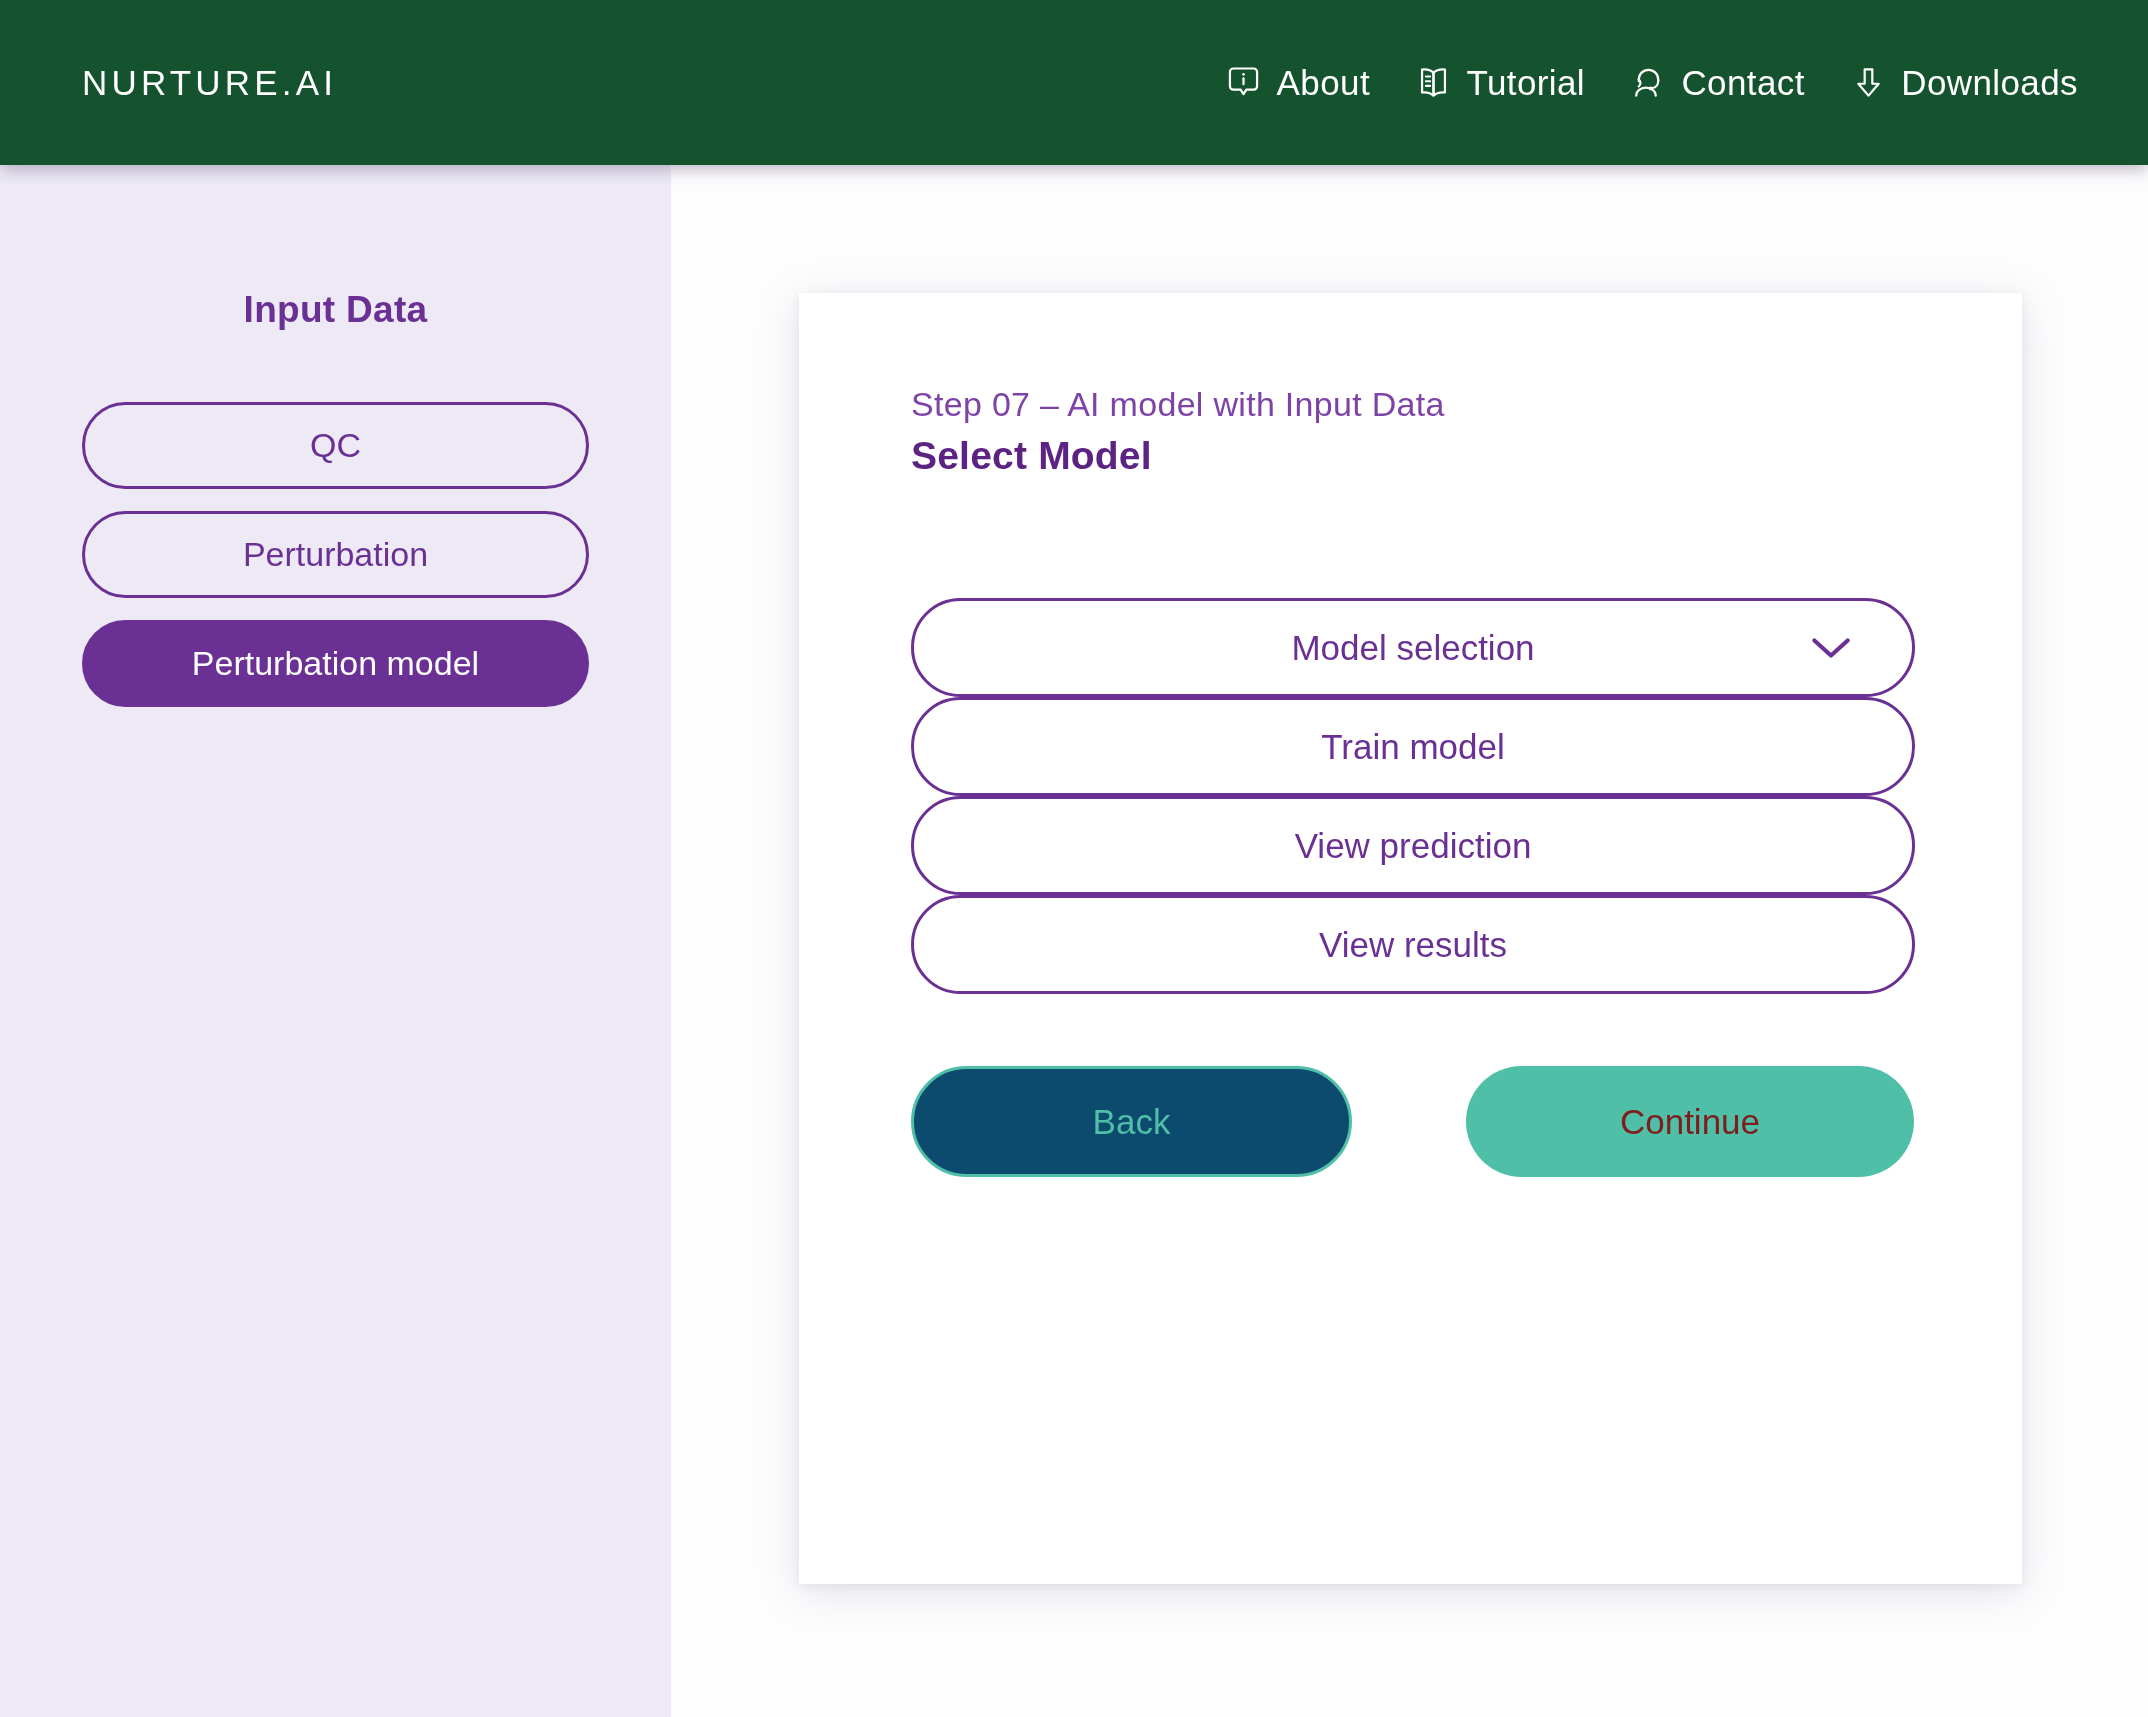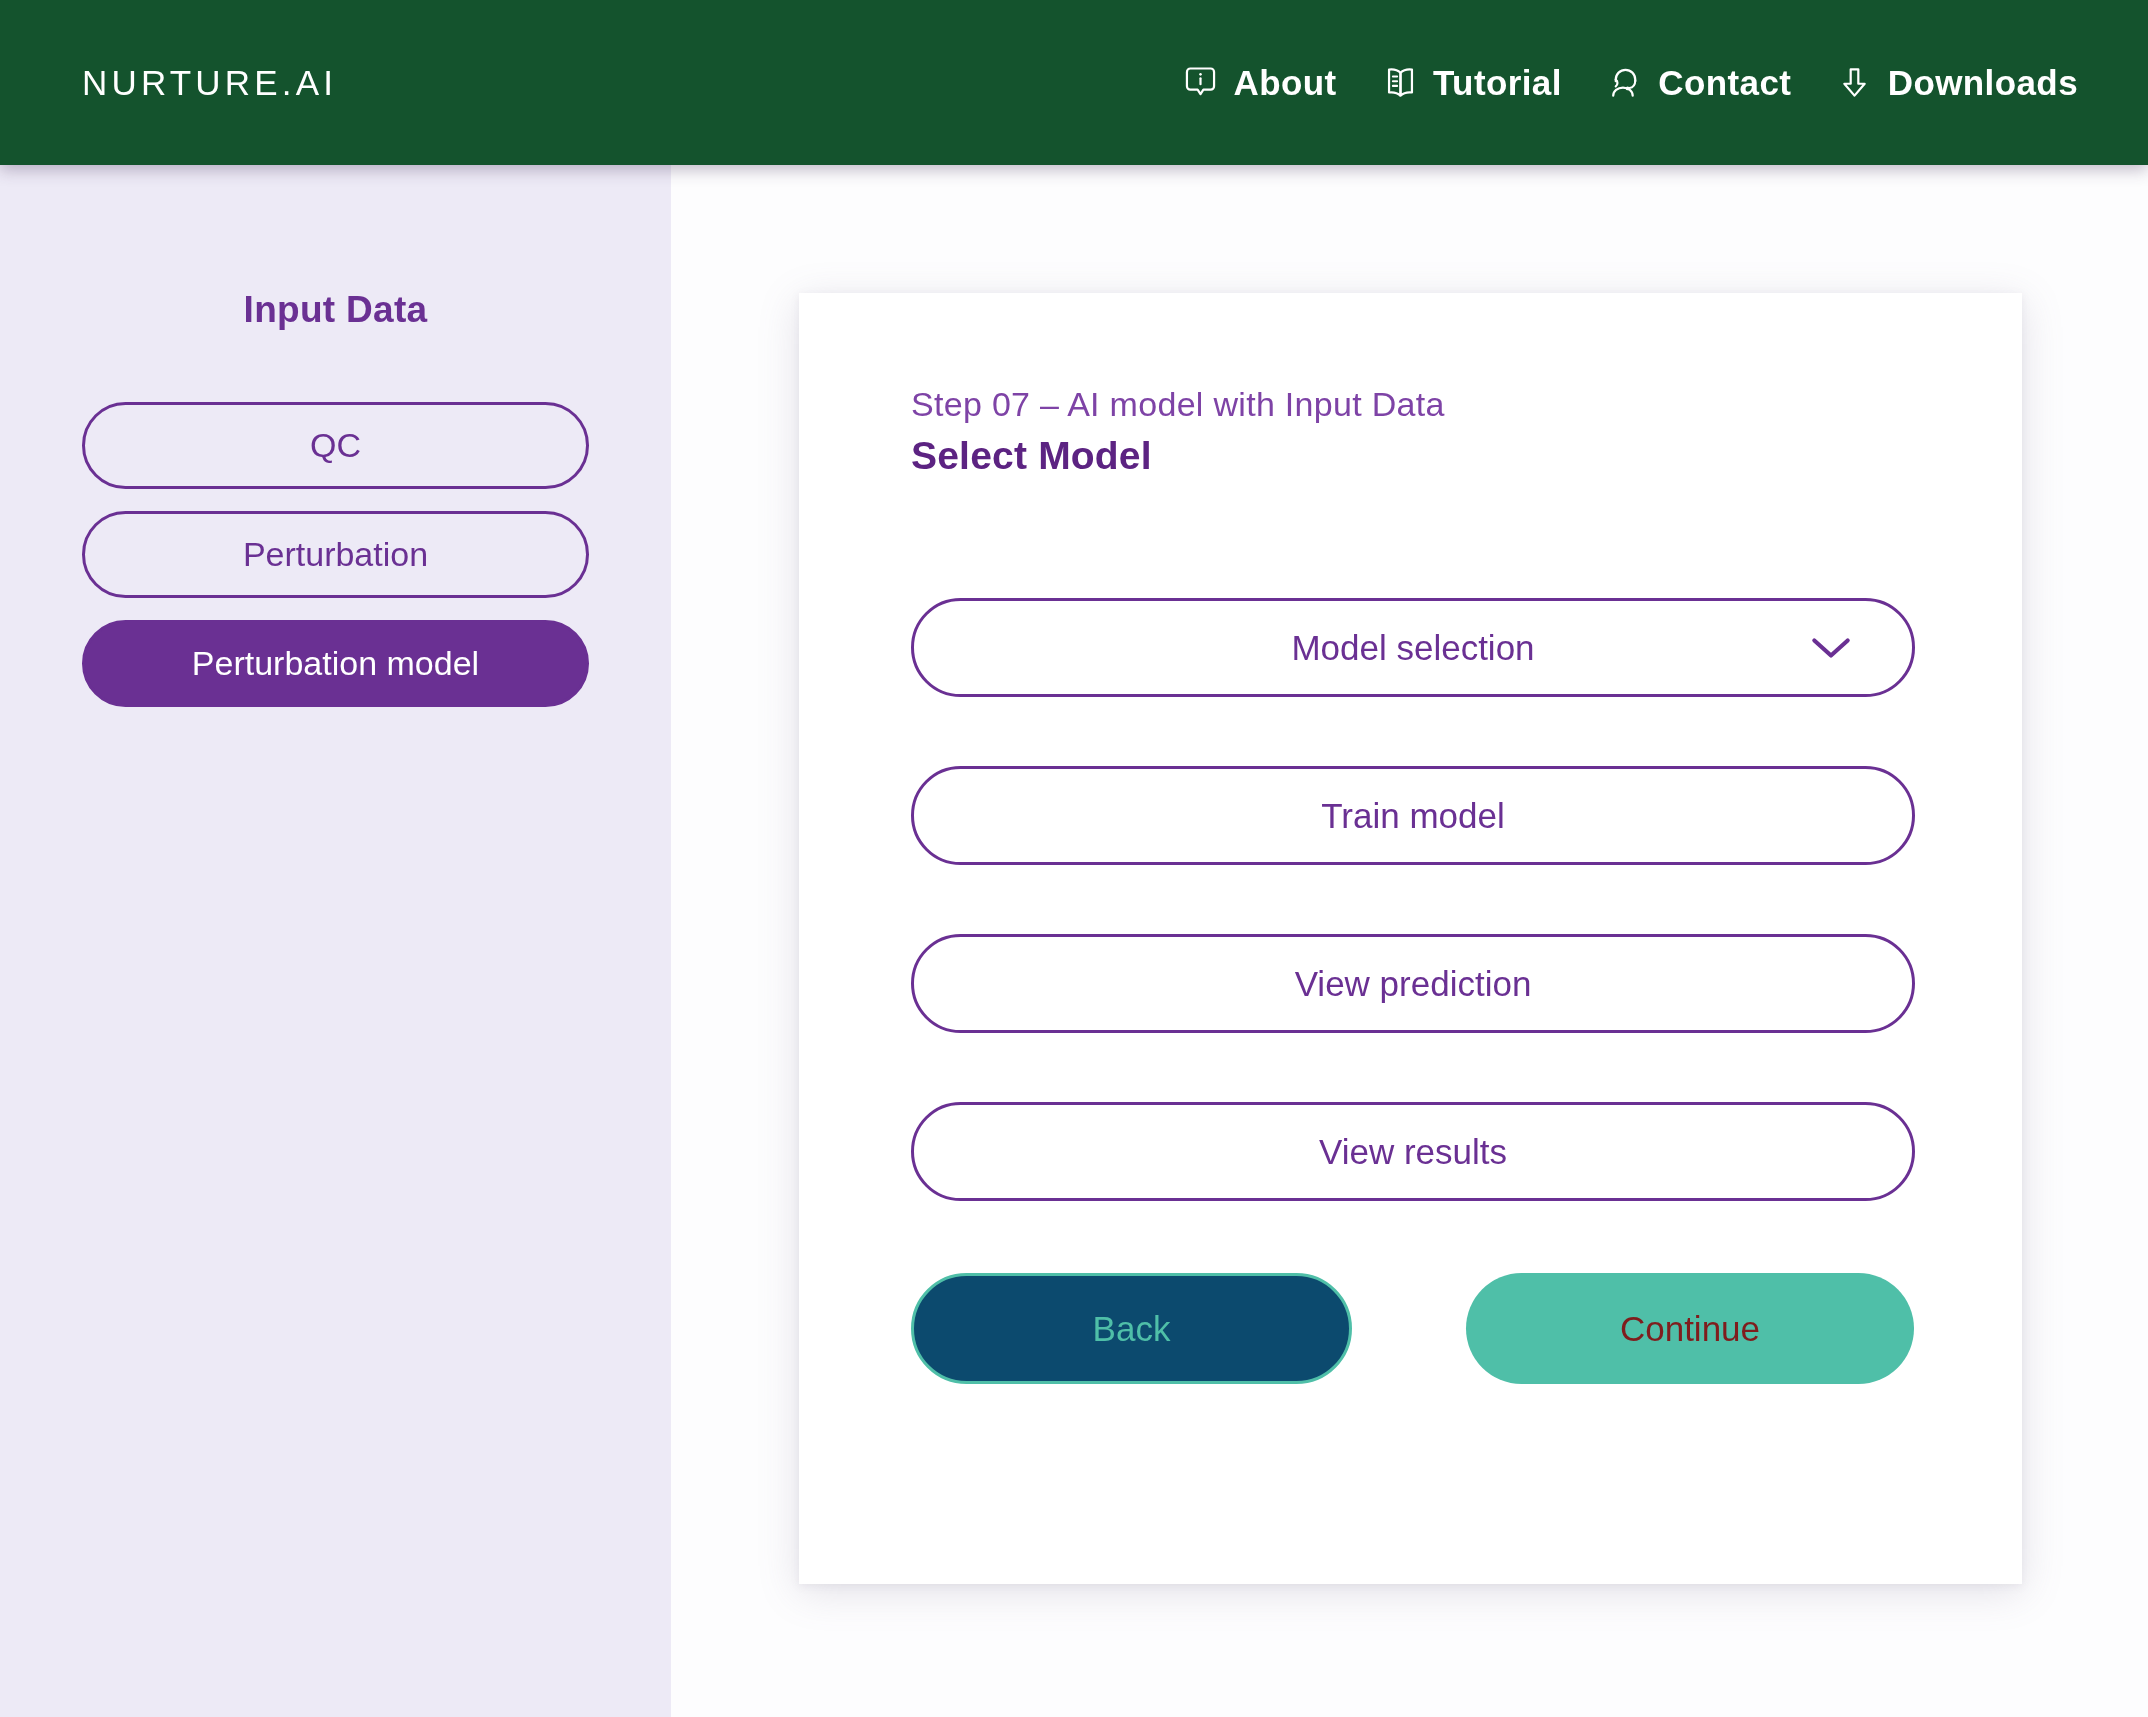--- a/index.html
+++ b/index.html
@@ -44,21 +44,21 @@
     align-items: center;
     gap: 44px;
   }
 
   .nav-item {
     display: flex;
     align-items: center;
     gap: 13.4px;
     color: #ffffff;
     font-size: 35px;
-    font-weight: 700;
+    font-weight: 400;
     letter-spacing: 0.4px;
     white-space: nowrap;
     cursor: pointer;
   }
 
   .nav-icon {
     width: 39px;
     height: 39px;
     display: inline-flex;
     align-items: center;
@@ -159,21 +159,20 @@
     height: 99px;
     border-radius: 838px;
     border: 3.4px solid #6A3093;
     background: #ffffff;
     color: #6A3093;
     font-size: 35px;
     font-family: "Liberation Sans", sans-serif;
     display: flex;
     align-items: center;
     justify-content: center;
-    margin-bottom: 69px;
     cursor: pointer;
   }
 
   .chev {
     position: absolute;
     right: 60px;
     top: 50%;
     transform: translateY(-50%);
     width: 42px;
     height: 25px;

